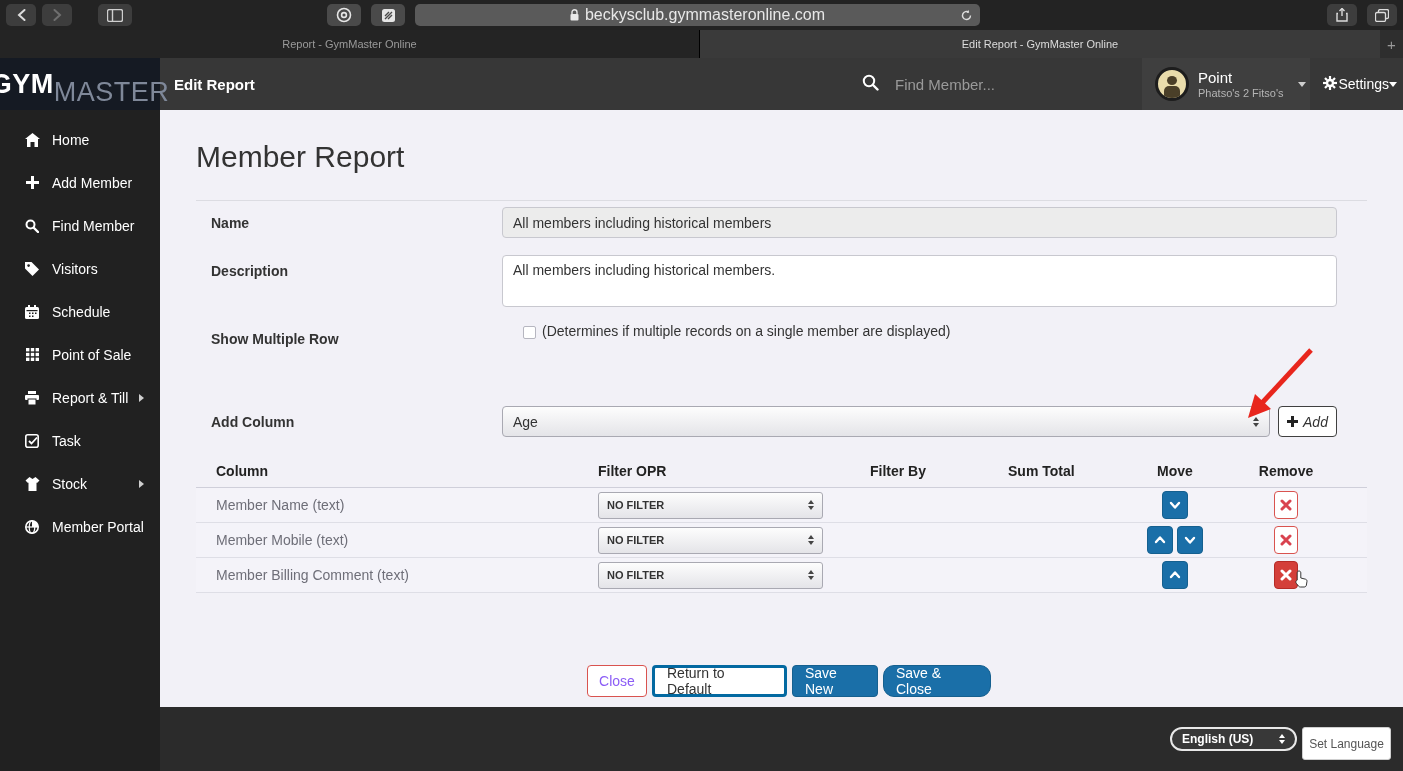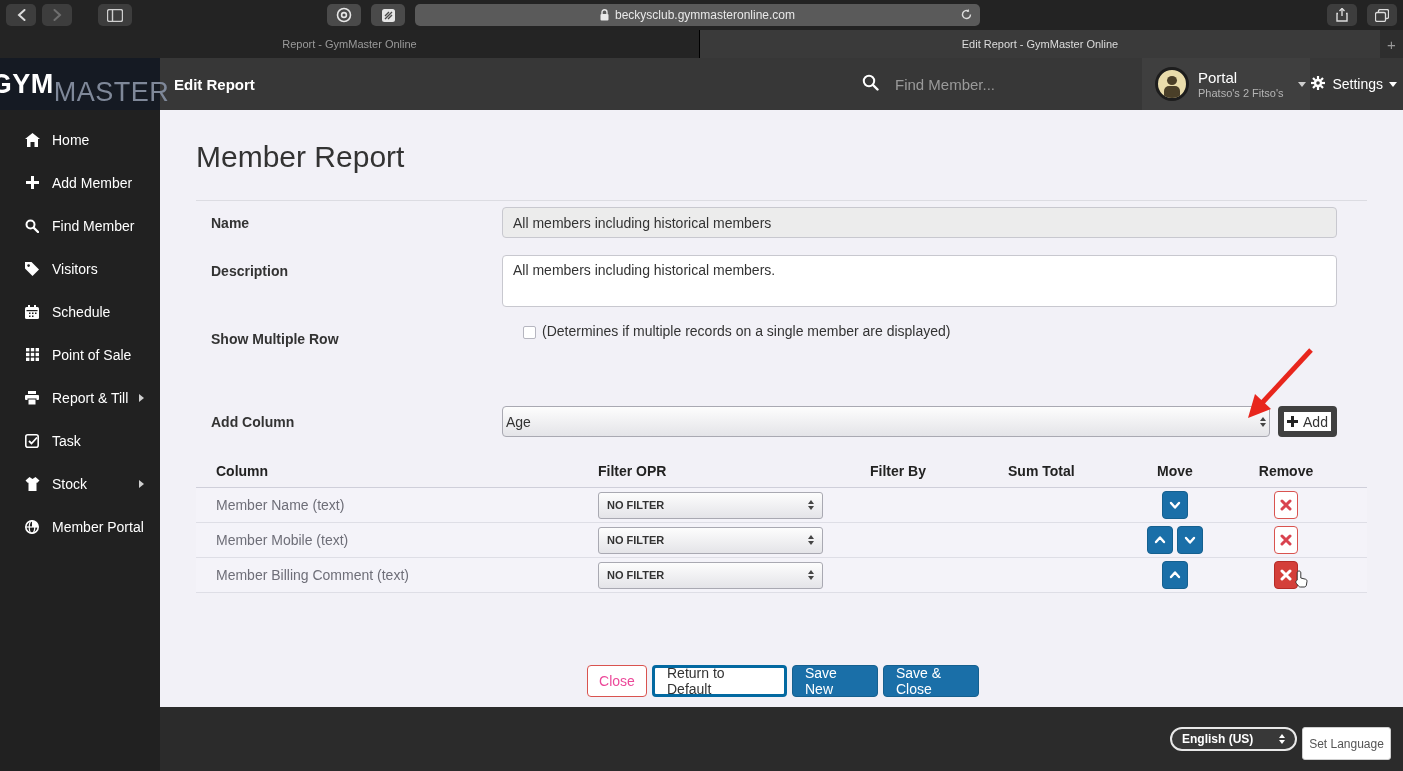--- a/index.html
+++ b/index.html
@@ -6,21 +6,21 @@
   html,body { width:1403px; height:771px; }
   body { font-family:"Liberation Sans", sans-serif; background:#2b2b2b; overflow:hidden; }
   #stage { position:relative; width:1403px; height:771px; }
 
   
   .chrome { position:absolute; left:0; top:0; width:1403px; height:30px; background:#232323; display:flex; align-items:center; }
   .chrome-btn { width:30px; height:22px; background:#3d3d3d; border-radius:5px; margin-left:6px; display:flex; align-items:center; justify-content:center; color:#cfcfcf; font-size:13px; }
   .chrome-btn.dim { color:#6a6a6a; }
   .chrome-btn.wide { width:34px; margin-left:26px; }
   .ext-btn { width:34px; height:22px; background:#4a4a4a; border-radius:5px; display:flex; align-items:center; justify-content:center; }
-  .url-bar { position:absolute; left:415px; top:4px; width:565px; height:22px; background:#5a5a5a; border-radius:5px; display:flex; align-items:center; justify-content:center; color:#e8e8e8; font-size:12px; }
+  .url-bar { position:absolute; left:415px; top:4px; width:565px; height:22px; background:#5a5a5a; border-radius:5px; display:flex; align-items:center; justify-content:center; color:#e8e8e8; font-size:16px; }
   .url-refresh { position:absolute; right:7px; top:4px; }
   .chrome-right { position:absolute; right:6px; top:4px; display:flex; gap:10px; }
 
   
   .tabbar { position:absolute; left:0; top:30px; width:1403px; height:28px; background:#1b1b1b; display:flex; border-bottom:1px solid #0369a1; }
   .tab { height:28px; display:flex; align-items:center; justify-content:center; font-size:11px; }
   .tab.inactive { width:700px; background:#242424; color:#9a9a9a; border-right:1px solid #000; }
   .tab.active { width:680px; background:#3a3a3a; color:#dcdcdc; }
   .newtab { width:23px; height:28px; display:flex; align-items:center; justify-content:center; color:#9a9a9a; font-size:15px; background:#2e2e2e; }
 
@@ -34,21 +34,21 @@
   .hdr-search input { background:transparent; border:none; outline:none; color:#ddd; font-size:15px; width:210px; font-family:"Liberation Sans",sans-serif; }
   .hdr-search input::placeholder { color:#9a9a9a; }
   .userblock { position:absolute; left:1142px; top:0; width:168px; height:52px; background:#3f3f3f; display:flex; align-items:center; }
   .avatar { width:34px; height:34px; border-radius:50%; background:#e9dcab; border:3px solid #1d1d1d; margin-left:13px; position:relative; overflow:hidden; }
   .avatar .head { position:absolute; left:9px; top:6px; width:10px; height:9px; border-radius:50%; background:#4a3f28; }
   .avatar .body { position:absolute; left:6px; top:16px; width:16px; height:12px; border-radius:5px 5px 0 0; background:#4a3f28; }
   .user-meta { margin-left:9px; }
   .user-name { color:#fff; font-size:15px; }
   .user-club { color:#b5b5b5; font-size:11px; margin-top:1px; }
   .user-caret { margin-left:14px; color:#cfcfcf; }
-  .settings { position:absolute; right:6px; top:0; height:52px; display:flex; align-items:center; gap:6px; color:#fff; font-size:14px; }
+  .settings { position:absolute; right:6px; top:0; height:52px; display:flex; align-items:center; color:#fff; font-size:14px; }
   .caret-down { width:0; height:0; border-left:4px solid transparent; border-right:4px solid transparent; border-top:5px solid currentColor; display:inline-block; }
 
   
   .sidebar { position:absolute; left:0; top:110px; width:160px; height:661px; background:#212121; padding-top:8px; }
   .side-item { height:43px; display:flex; align-items:center; padding-left:24px; color:#fff; font-size:14px; position:relative; cursor:pointer; }
   .side-item .icn { width:16px; height:16px; margin-right:12px; display:flex; align-items:center; justify-content:center; }
   .side-item .sub-caret { position:absolute; right:16px; width:0; height:0; border-top:4px solid transparent; border-bottom:4px solid transparent; border-left:5px solid #cfcfcf; }
 
   
   .main { position:absolute; left:160px; top:110px; width:1243px; height:597px; background:#f2f1f7; }
@@ -61,43 +61,43 @@
   .smr-text { position:absolute; left:382px; top:213px; font-size:14px; color:#333; }
 
   .selectbox { background:linear-gradient(#fdfdfd,#e4e4e8); border:1px solid #a9a9b2; border-radius:4px; display:flex; align-items:center; justify-content:space-between; color:#333; }
   .spinner { display:inline-flex; flex-direction:column; gap:2px; }
   .spinner i { display:block; width:0; height:0; border-left:3.5px solid transparent; border-right:3.5px solid transparent; }
   .spinner i.up { border-bottom:4.5px solid #444; }
   .spinner i.dn { border-top:4.5px solid #444; }
   .spinner.light i.up { border-bottom-color:#fff; }
   .spinner.light i.dn { border-top-color:#fff; }
 
-  .addcol-select { position:absolute; left:342px; top:296px; width:768px; height:31px; padding:0 3px; font-size:14px; }
-  .add-btn { position:absolute; left:1118px; top:296px; width:59px; height:31px; background:#fff; border:6px solid #404040; border-radius:4px; display:flex; align-items:center; justify-content:center; gap:5px; font-size:14px; color:#333; cursor:pointer; }
+  .addcol-select { position:absolute; left:342px; top:296px; width:768px; height:31px; padding:0 10px; font-size:14px; }
+  .add-btn { position:absolute; left:1118px; top:296px; width:59px; height:31px; background:#fff; border:1px solid #404040; border-radius:4px; display:flex; align-items:center; justify-content:center; gap:5px; font-size:14px; color:#333; cursor:pointer;font-style:italic; }
 
   
   .ctable { position:absolute; left:36px; top:345px; width:1171px; }
   .crow { display:grid; grid-template-columns:402px 272px 138px 137px 60px 1fr; align-items:center; }
   .crow.head { height:33px; font-weight:700; color:#222; font-size:14px; border-bottom:1px solid #cfcfda; }
   .crow.data { height:35px; border-bottom:1px solid #dedee6; color:#6e6e78; font-size:14px; background:#f4f3f9; }
   .crow .c1 { padding-left:20px; }
   .ct-center { display:flex; justify-content:center; align-items:center; gap:4px; }
   .nofilter { width:225px; height:27px; padding:0 8px; font-size:11px; font-weight:700; border-radius:3px; }
   .movebtn { width:26px; height:28px; background:#1a6fa8; border:1px solid #15608f; border-radius:4px; display:flex; align-items:center; justify-content:center; cursor:pointer; }
   .removebtn { width:24px; height:28px; background:#fff; border:1px solid #d9534f; border-radius:4px; display:flex; align-items:center; justify-content:center; cursor:pointer; }
   .removebtn.hovered { background:#d43f3a; border-color:#b52b27; position:relative; }
 
   
   .actions { position:absolute; left:427px; top:555px; display:flex; gap:5px; }
   .btn { height:32px; border-radius:4px; font-size:14px; display:flex; align-items:center; justify-content:center; cursor:pointer; padding:0 12px; font-family:"Liberation Sans",sans-serif; }
-  .btn-close { width:60px; background:#fff; border:1px solid #d9534f; color:#ec4899; }
+  .btn-close { width:60px; background:#fff; border:1px solid #d9534f; color:#8b5cf6; }
   .btn-default { width:135px; background:#fff; border:3px solid #0369a1; color:#333; }
   .btn-blue { background:#1a6fa8; border:1px solid #15608f; color:#fff; }
   .btn-savenew { width:86px; }
-  .btn-saveclose { width:96px; }
+  .btn-saveclose { width:108px;border-radius:11px; }
 
   
   .footer { position:absolute; left:160px; top:707px; width:1243px; height:64px; background:#2b2b2b; }
   .lang-select { position:absolute; left:1010px; top:20px; width:127px; height:24px; background:#383838; border:2px solid #e8e8e8; border-radius:12px; display:flex; align-items:center; justify-content:space-between; padding:0 10px; color:#fff; font-size:12px; font-weight:700; }
   .setlang-btn { position:absolute; left:1142px; top:20px; width:89px; height:33px; background:#fff; border:1px solid #cfcfcf; border-radius:3px; color:#555; font-size:12px; display:flex; align-items:center; justify-content:center; cursor:pointer; }
 
   .overlay { position:absolute; left:0; top:0; width:1403px; height:771px; pointer-events:none; }
 </style>
 </head>
 <body>
@@ -193,21 +193,21 @@
           </svg>
       </span>
       <input type="text" placeholder="Find Member..." style="">
     </div>
     <div class="userblock">
       <div class="avatar">
           <div class="head"></div>
           <div class="body"></div>
         </div>
       <div class="user-meta">
-        <div class="user-name">Portal</div>
+        <div class="user-name">Point</div>
         <div class="user-club">Phatso's 2 Fitso's</div>
       </div>
       <span class="caret-down user-caret"></span>
     </div>
     <div class="settings">
       <span>
         <svg width="16" height="16" viewBox="0 0 16 16">
           <g stroke="#fff" stroke-width="2.2">
             <line x1="8" y1="1" x2="8" y2="4"></line>
               <line x1="8" y1="12" x2="8" y2="15"></line>

